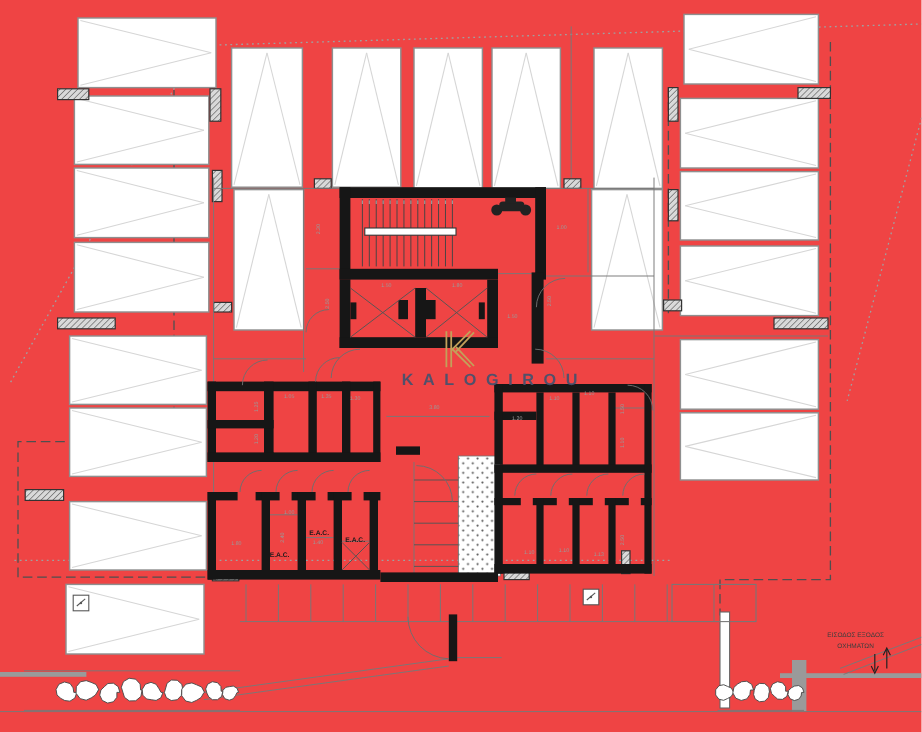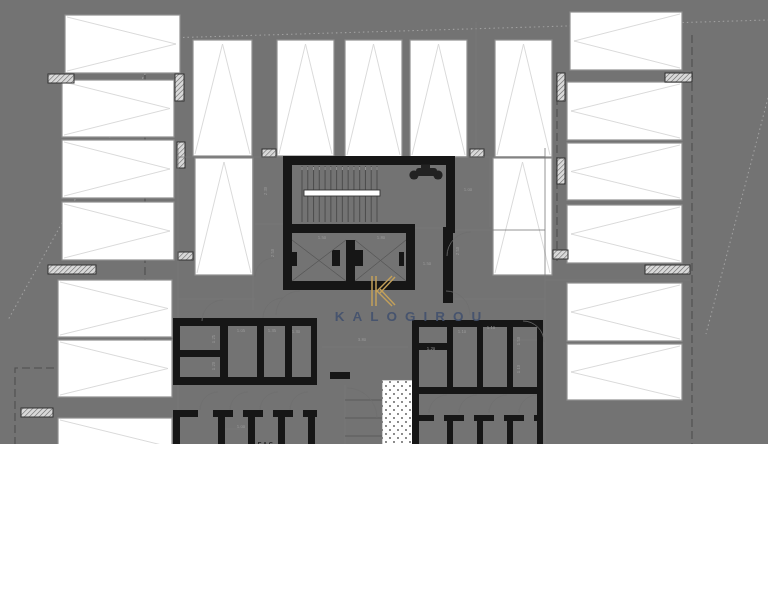--- a/index.html
+++ b/index.html
@@ -1,16 +1,16 @@
 <!DOCTYPE html>
 <html><head>
 <meta charset="utf-8">
 <style>
   html,body{margin:0;padding:0;background:#ffffff;}
-  .page{position:relative;width:768px;height:444px;background:#737373;overflow:hidden;
+  .page{position:relative;width:768px;height:610px;background:#ef4444;overflow:hidden;
         font-family:"Liberation Sans", sans-serif;}
   svg{position:absolute;left:0;top:0;}
   text{font-family:"Liberation Sans", sans-serif;}
 </style>
 </head>
 <body>
 
 <div class="page">
   <svg id="plan-svg" width="768" height="610" viewBox="0 0 768 610">
     <defs>

